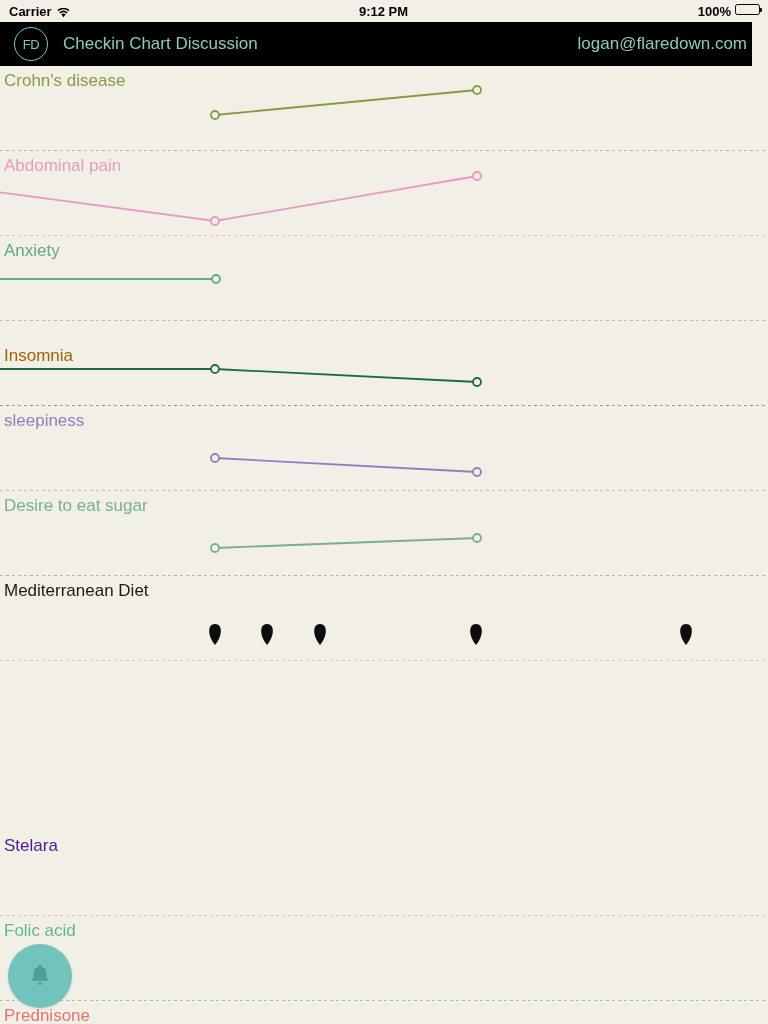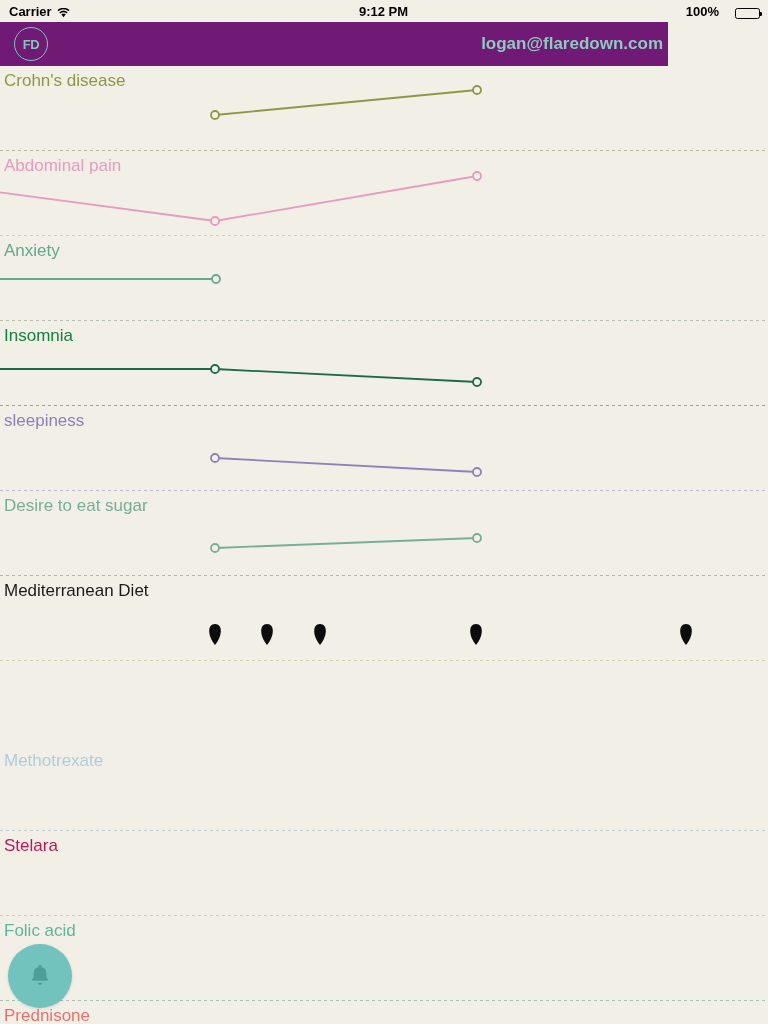--- a/index.html
+++ b/index.html
@@ -14,32 +14,32 @@
 
   
   .statusbar {
     position:absolute; top:0; left:0; width:768px; height:22px;
     background:#f2efe7; color:#000;
     font-size:13px; font-weight:bold;
     display:flex; align-items:center;
   }
   .sb-left { position:absolute; left:9px; display:flex; align-items:center; gap:5px; }
   .sb-center { position:absolute; left:0; width:767px; text-align:center; }
-  .sb-right { position:absolute; right:8px; display:flex; align-items:flex-end; gap:16px; }
+  .sb-right { position:absolute; right:8px; display:flex; align-items:flex-start; gap:4px; }
   .wifi-icon { display:inline-block; width:13px; height:10px; }
   .battery { display:inline-block; width:25px; height:11px; border:1px solid #000;
              border-radius:2.5px; position:relative; padding:1.5px; }
   .battery::after { content:""; position:absolute; right:-3px; top:3px;
              width:2px; height:4px; background:#000; border-radius:0 1px 1px 0; }
   .battery-fill { width:100%; height:100%; background:#000; border-radius:1px; }
 
   
   .navbar {
-    position:absolute; top:22px; left:0; width:668px; height:44px;
-    background:#701a75; display:flex; align-items:center;font-weight:bold;
+    position:absolute; top:22px; left:0; width:752px; height:44px;
+    background:#000000; display:flex; align-items:center;
   }
   .logo {
     position:absolute; left:14px; width:34px; height:34px;
     border:1.6px solid #7fc5bb; border-radius:50%;
     display:flex; align-items:center; justify-content:center;
     color:#7fc5bb; font-size:13px; letter-spacing:-0.5px;
   }
   .nav-title {
     position:absolute; left:63px; color:#8ec9c0; font-size:17px;
   }
@@ -94,20 +94,21 @@
       <span class="battery">
         <span class="battery-fill"></span>
       </span>
     </div>
   </div>
 
   <div class="navbar">
     <div class="logo">
       <span>FD</span>
     </div>
+    <div class="nav-title">Checkin Chart Discussion</div>
     <div class="nav-account">logan@flaredown.com</div>
   </div>
 
   <div class="chart-area">
       <div class="row" style="top: 0px;">
         <div class="row-label" style="color: rgb(138, 154, 68);">Crohn's disease</div>
         <div class="row-plot">
           <svg viewBox="0 0 768 85">
             <path d="M215 49 L477 24" fill="none" stroke="#8a9a44" stroke-width="1.8"></path>
             <circle cx="215" cy="49" r="4" fill="#f2efe7" stroke="#8a9a44" stroke-width="1.8"></circle>
@@ -131,21 +132,21 @@
         <div class="row-label" style="color: rgb(99, 169, 140);">Anxiety</div>
         <div class="row-plot">
           <svg viewBox="0 0 768 85">
             <path d="M-10 43 L216 43" fill="none" stroke="#63a98c" stroke-width="1.8"></path>
             <circle cx="216" cy="43" r="4" fill="#f2efe7" stroke="#63a98c" stroke-width="1.8"></circle>
           </svg>
         </div>
         <div class="row-sep" style="color: rgb(182, 191, 176);"></div>
       </div>
       <div class="row" style="top: 255px;">
-        <div class="row-label" style="color: #15803d;">Insomnia</div>
+        <div class="row-label" style="color: #a16207; margin-top: 20px;">Insomnia</div>
         <div class="row-plot">
           <svg viewBox="0 0 768 85">
             <path d="M-10 48 L215 48 L477 61" fill="none" stroke="#1d6b46" stroke-width="1.8"></path>
             <circle cx="215" cy="48" r="4" fill="#f2efe7" stroke="#1d6b46" stroke-width="1.8"></circle>
             <circle cx="477" cy="61" r="4" fill="#f2efe7" stroke="#1d6b46" stroke-width="1.8"></circle>
           </svg>
         </div>
         <div class="row-sep" style="color: rgb(143, 163, 148);"></div>
       </div>
       <div class="row" style="top: 340px;">
@@ -176,29 +177,22 @@
         <div class="row-label" style="color: rgb(121, 174, 150);">Desire to eat sugar</div>
         <div class="row-plot">
           <svg viewBox="0 0 768 85">
             <path d="M215 57 L477 47" fill="none" stroke="#79ae96" stroke-width="1.8"></path>
             <circle cx="215" cy="57" r="4" fill="#f2efe7" stroke="#79ae96" stroke-width="1.8"></circle>
             <circle cx="477" cy="47" r="4" fill="#f2efe7" stroke="#79ae96" stroke-width="1.8"></circle>
           </svg>
         </div>
         <div class="row-sep" style="color: rgb(179, 180, 164);"></div>
       </div>
-      <div class="row" style="top: 680px;">
-        <div class="row-label" style="color: rgb(175, 205, 224);">Methotrexate</div>
-        <div class="row-plot">
-          <svg viewBox="0 0 768 85"></svg>
-        </div>
-        <div class="row-sep" style="color: rgb(195, 205, 212);"></div>
-      </div>
       <div class="row" style="top: 765px;">
-        <div class="row-label" style="color: #be185d;">Stelara</div>
+        <div class="row-label" style="color: #4c1d95;">Stelara</div>
         <div class="row-plot">
           <svg viewBox="0 0 768 85"></svg>
         </div>
         <div class="row-sep" style="color: rgb(232, 195, 174);"></div>
       </div>
       <div class="row" style="top: 850px;">
         <div class="row-label" style="color: rgb(95, 183, 154);">Folic acid</div>
         <div class="row-plot">
           <svg viewBox="0 0 768 85"></svg>
         </div>

